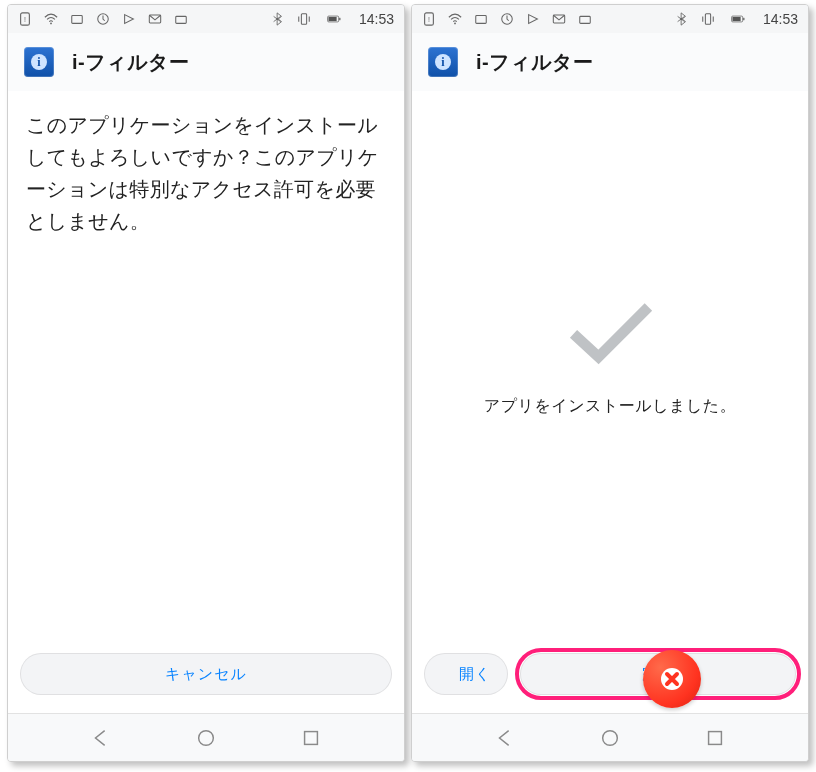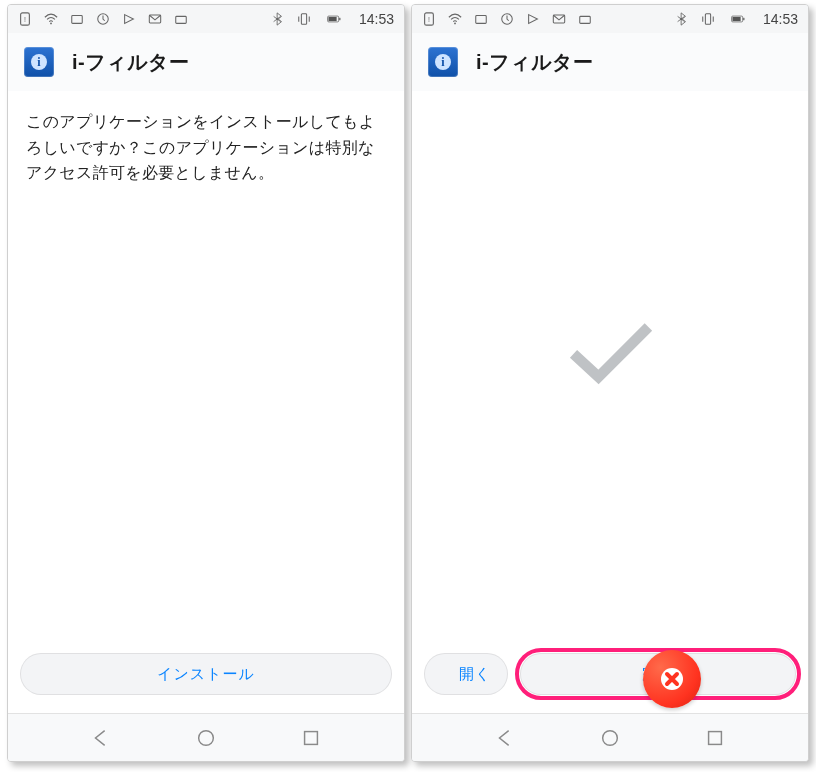--- a/index.html
+++ b/index.html
@@ -81,21 +81,21 @@
     letter-spacing: 0.5px;
   }
   
   .content {
     flex: 1;
     background: #ffffff;
     padding: 18px 18px 0 18px;
     position: relative;
   }
   .install-msg {
-    font-size: 16px;
+    font-size: 20px;
     line-height: 1.6;
     color: #222;
     letter-spacing: 0.3px;
   }
   .done-area {
     display:flex;
     flex-direction:column;
     align-items:center;
     justify-content:center;
     height: 100%;
@@ -251,21 +251,21 @@
       </div>
       <div class="app-title">i-フィルター</div>
     </div>
 
     <div class="content">
       <div class="install-msg">このアプリケーションをインストールしてもよろしいですか？このアプリケーションは特別なアクセス許可を必要としません。</div>
     </div>
 
     <div class="button-row">
       <div class="pill-btn">
-        <span>インストール</span>
+        <span>キャンセル</span>
       </div>
     </div>
 
     <div class="nav-bar">
       <div class="nav-btn">
             <svg viewBox="0 0 24 24">
               <path d="M16 4 L6 12 L16 20" fill="none" stroke="#8a8a8a" stroke-width="1.6"></path>
             </svg>
           </div>
       <div class="nav-btn">
@@ -356,20 +356,21 @@
       <div class="app-title">i-フィルター</div>
     </div>
 
     <div class="content">
       <div class="done-area">
         <span class="check-icon">
           <svg viewBox="0 0 100 80">
                 <path d="M12 42 L38 66 L90 14" fill="none" stroke="#bfc2c5" stroke-width="11" stroke-linecap="butt"></path>
               </svg>
         </span>
+        <div class="done-text">アプリをインストールしました。</div>
       </div>
     </div>
 
     <div class="button-row">
       <div class="pill-btn open-btn-half">
         <span>開く</span>
       </div>
       <div class="pill-btn">
         <span>完了</span>
         <span class="pill-highlight"></span>

